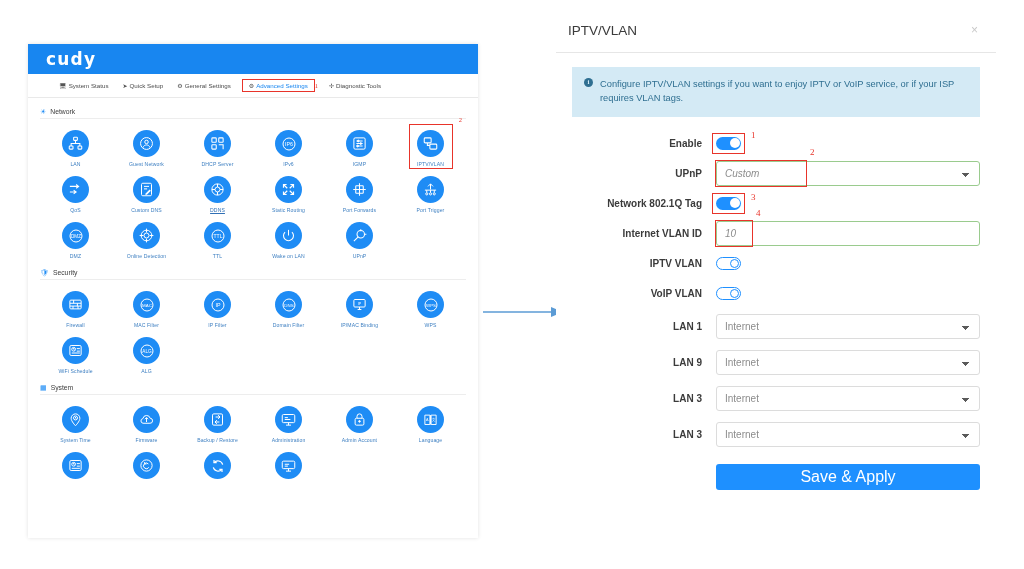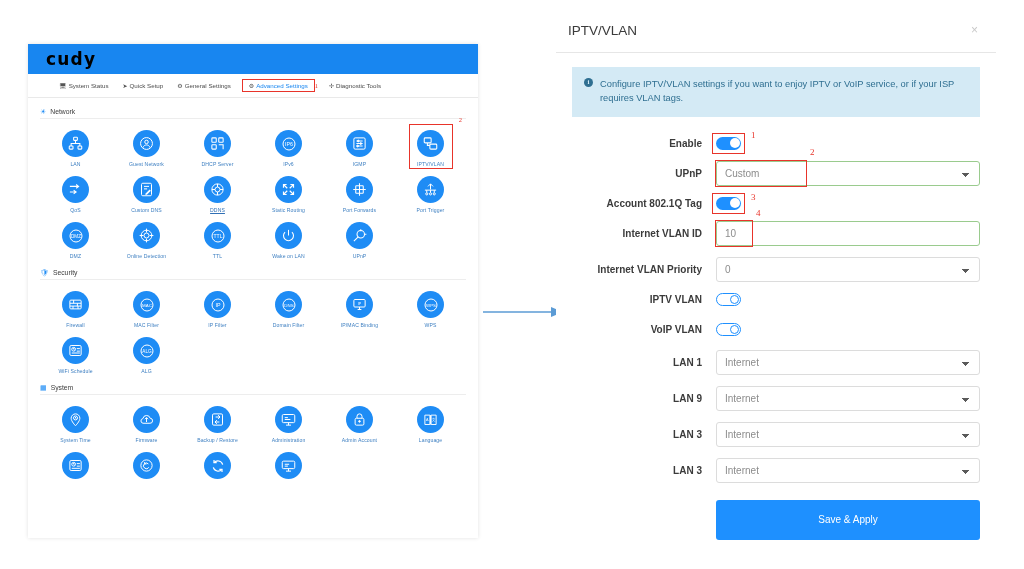--- a/index.html
+++ b/index.html
@@ -13,21 +13,21 @@
   
   #router-panel{
     position:absolute; left:28px; top:44px; width:450px; height:494px;
     background:#ffffff;
     box-shadow:0 0 4px rgba(0,0,0,0.12);
   }
   #brand-bar{
     height:30px; background:#1886f0; display:flex; align-items:center;
   }
   #brand-logo{
-    color:#000000; font-size:17px; letter-spacing:1.2px; margin-left:18px;
+    color:#ffffff; font-size:17px; letter-spacing:1.2px; margin-left:18px;
     font-family:"DejaVu Sans", sans-serif; font-weight:600;
   }
   #nav-bar{
     height:23px; display:flex; align-items:center; gap:0px;
     border-bottom:1px solid #e9e9e9; padding-left:24px;
     background:#fff;
   }
   .nav-item{
     font-size:6.2px; color:#4a4a4a; display:flex; align-items:center;
     gap:2px; padding:3px 7px; white-space:nowrap;
@@ -139,31 +139,31 @@
     font-family:"Liberation Sans", sans-serif;font-size:10px;color:#8c8c8c;
     padding:0 8px;outline:none;-webkit-appearance:none;appearance:none;
   }
   select.fsel{
     background-image:
       linear-gradient(45deg,transparent 50%,#5a5a5a 50%),
       linear-gradient(135deg,#5a5a5a 50%,transparent 50%);
     background-position:calc(100% - 13px) 11px, calc(100% - 9px) 11px;
     background-size:4px 4px,4px 4px;background-repeat:no-repeat;
   }
-  .green-border{border-color:#9acb8e !important;}
+  .green-border{border-color:#9acb8e !important;font-style:italic;}
 
   
   .annot{position:absolute;border:1.6px solid #e8342a;box-sizing:border-box;pointer-events:none;}
   .annot-num{position:absolute;color:#e8342a;font-size:9px;
     font-family:"Liberation Serif", serif;pointer-events:none;}
 
   #save-row{display:flex;margin-top:17px;}
   #save-btn{
-    margin-left:144px;flex:1;height:40px;background:#1e90ff;color:#fff;
-    border:none;border-radius:3px;font-size:10px;
+    margin-left:144px;flex:1;height:26px;background:#1e90ff;color:#fff;
+    border:none;border-radius:3px;font-size:16px;
     font-family:"Liberation Sans", sans-serif;cursor:pointer;
   }
 </style>
 </head>
 <body>
 
 <div id="router-panel">
 
   <div id="brand-bar">
     <div id="brand-logo">cudy</div>
@@ -603,45 +603,37 @@
       <div class="fctl">
         <select class="fsel green-border">
           <option>Custom</option>
         </select>
         <div class="annot" style="left:-1px;top:-1px;width:92px;height:27px;"></div>
         <span class="annot-num" style="left:94px;top:-14px;">2</span>
       </div>
     </div>
 
     <div class="frow">
-      <div class="flabel">Account 802.1Q Tag</div>
+      <div class="flabel">Network 802.1Q Tag</div>
       <div class="fctl">
         <div class="toggle on"></div>
         <div class="annot" style="left:-4px;top:-4px;width:33px;height:21px;"></div>
         <span class="annot-num" style="left:35px;top:-5px;">3</span>
       </div>
     </div>
 
     <div class="frow">
       <div class="flabel">Internet VLAN ID</div>
       <div class="fctl">
         <input class="finp green-border" type="text" value="10" style="">
         <div class="annot" style="left:-1px;top:-1px;width:38px;height:27px;"></div>
         <span class="annot-num" style="left:40px;top:-13px;">4</span>
       </div>
     </div>
 
-    <div class="frow">
-      <div class="flabel">Internet VLAN Priority</div>
-      <div class="fctl">
-        <select class="fsel">
-          <option>0</option>
-        </select>
-      </div>
-    </div>
 
     <div class="frow" style="margin-bottom:14px;">
       <div class="flabel">IPTV VLAN</div>
       <div class="fctl">
         <div class="toggle off"></div>
       </div>
     </div>
 
     <div class="frow" style="margin-top:17px;margin-bottom:14px;">
       <div class="flabel">VoIP VLAN</div>

